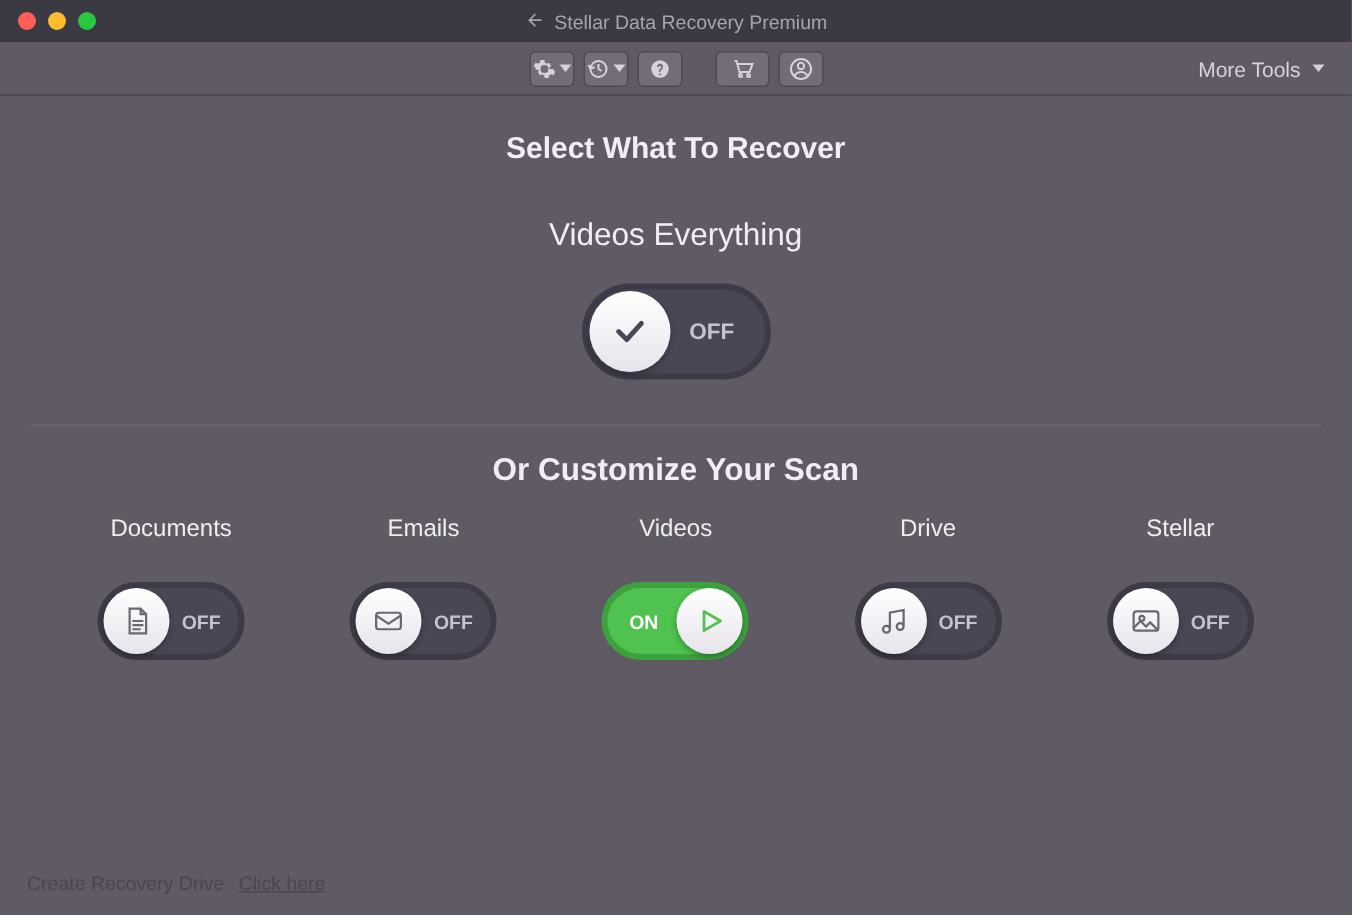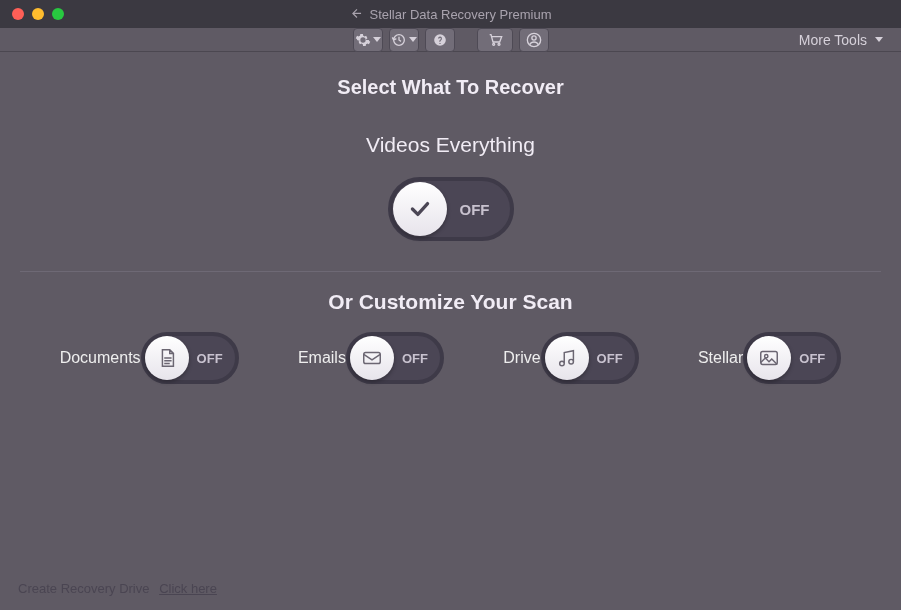--- a/index.html
+++ b/index.html
@@ -24,21 +24,21 @@
   .dot { width: 12px; height: 12px; border-radius: 50%; }
   .dot.red { background: #ff5f57; }
   .dot.yellow { background: #febc2e; }
   .dot.green { background: #28c840; }
   .title-center {
     position: absolute; left: 50%; transform: translateX(-50%);
     display: flex; align-items: flex-start; gap: 6px;
     color: #a9a3ae; font-size: 13px;
   }
   .toolbar {
-    height: 24px;
+    height: 36px;
     background: #5f5a64;
     position: relative;
     display: flex; align-items: center; justify-content: center;
     border-bottom: 1px solid #4b4750;
   }
   .tool-group { display: flex; gap: 6px; }
   .tool-btn {
     width: 30px; height: 24px;
     background: #726d78;
     border: 1px solid #4e4a55;
@@ -93,21 +93,21 @@
     margin: 30px 0 0 0; border: none; border-top: 1px solid #6e6975;
   }
   .h3 {
     text-align: center; font-size: 21px; font-weight: 700; color: #f1ecf5;
     margin-top: 18px;
   }
   .cats {
     display: flex; justify-content: space-around; margin-top: 18px;
     padding: 0 10px;
   }
-  .cat { display: flex; align-items: center; gap: 0; }
+  .cat { display: flex; flex-direction: column; align-items: center; gap: 26px; }
   .cat-label { font-size: 16px; color: #eee; }
   .toggle {
     width: 98px; height: 52px; border-radius: 30px;
     background: #4b4655;
     border: 4px solid #3e3a48;
     position: relative; display: flex; align-items: center;
     cursor: pointer;
   }
   .knob {
     width: 44px; height: 44px; border-radius: 50%;
@@ -237,20 +237,31 @@
         <div class="knob">
           <svg width="24" height="22" viewBox="0 0 24 24">
               <rect x="3" y="6" width="18" height="12" rx="2" fill="none" stroke="#6b6672" stroke-width="1.6"></rect>
               <path fill="none" stroke="#6b6672" stroke-width="1.6" d="M3 8l9 6 9-6"></path>
             </svg>
         </div>
         <span class="state">OFF</span>
       </div>
     </div>
 
+    <div class="cat">
+      <div class="cat-label">Videos</div>
+      <div class="toggle on">
+        <span class="state">ON</span>
+        <div class="knob">
+          <svg width="22" height="22" viewBox="0 0 24 24">
+              <path fill="none" stroke="#4fc24f" stroke-width="2" stroke-linejoin="round" d="M8 5v14l12-7z"></path>
+            </svg>
+        </div>
+      </div>
+    </div>
 
     <div class="cat">
       <div class="cat-label">Drive</div>
       <div class="toggle">
         <div class="knob">
           <svg width="22" height="22" viewBox="0 0 24 24">
               <path fill="none" stroke="#6b6672" stroke-width="1.6" d="M9 18V6l10-2v12M9 18a2.5 2.5 0 11-5 0 2.5 2.5 0 015 0zm10-2a2.5 2.5 0 11-5 0 2.5 2.5 0 015 0z"></path>
             </svg>
         </div>
         <span class="state">OFF</span>

